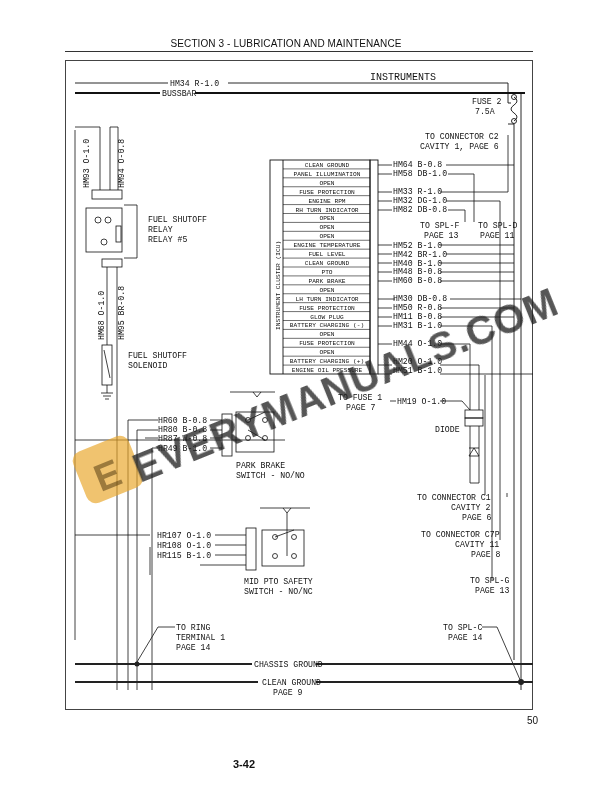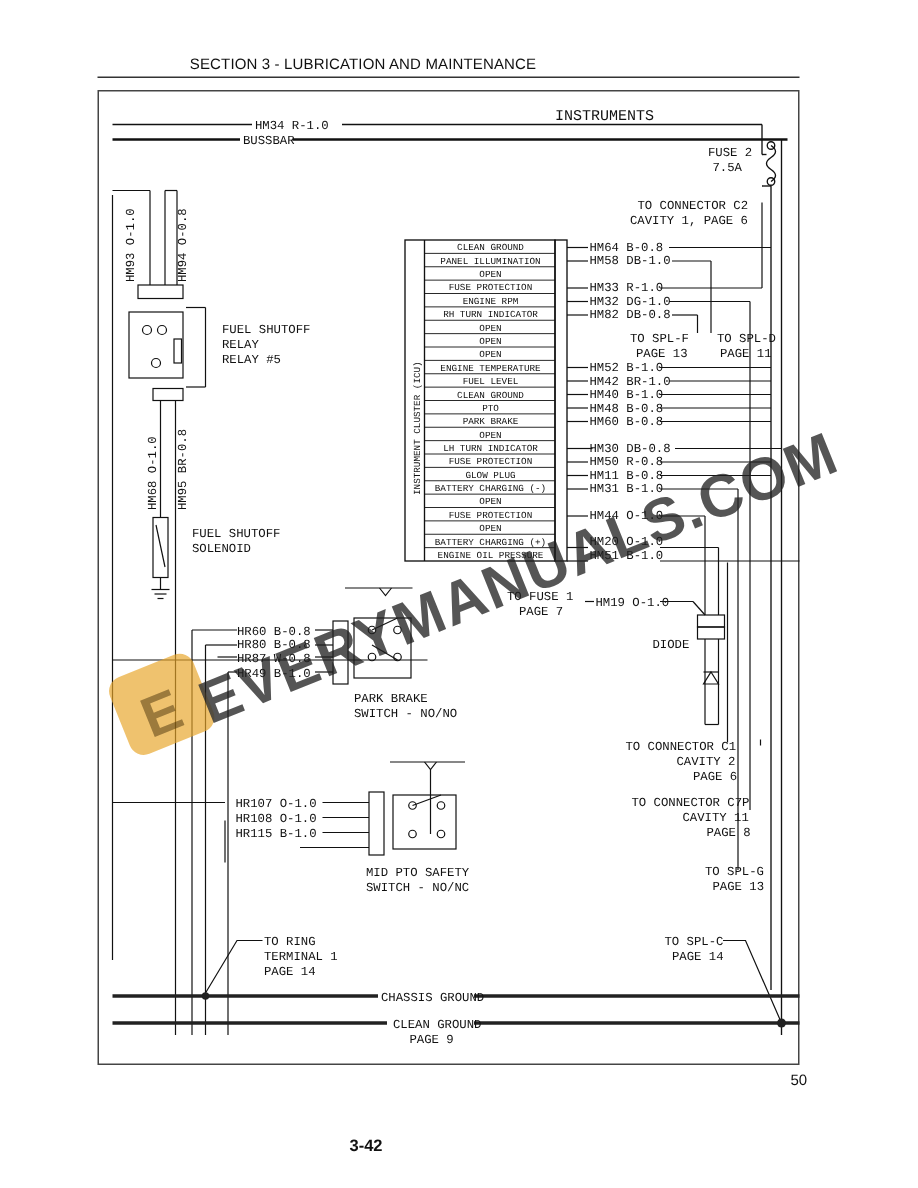--- a/index.html
+++ b/index.html
@@ -1,17 +1,17 @@
 <!DOCTYPE html>
 <html><head>
 <meta charset="utf-8">
 <style>
   html, body { margin:0; padding:0; background:#ffffff; }
   body { width:612px; height:792px; position:relative; overflow:hidden; font-family:"Liberation Sans", sans-serif; color:#111; }
-  .hdr { position:absolute; left:0; width:484px; top:38px; text-align:center; font-size:10px; letter-spacing:0.1px; }
+  .hdr { position:absolute; left:0; width:484px; top:38px; text-align:center; font-size:10px; letter-spacing:0.1px;padding-left:44px; }
   .hdr-rule { position:absolute; left:65px; width:468px; top:51px; height:1px; background:#333; }
   .frame { position:absolute; left:65px; top:60px; width:468px; height:650px; border:1.3px solid #444; box-sizing:border-box; }
   .pgnum { position:absolute; left:527px; top:715px; font-size:10px; }
   .pgfoot { position:absolute; left:0; width:488px; top:758px; text-align:center; font-size:11px; font-weight:bold; }
   svg.diag { position:absolute; left:0; top:0; }
   .t { font-family:"Liberation Mono", monospace; fill:#111; }
   .lab { font-size:8.2px; }
   .sm { font-size:6.2px; }
   .wm { font-family:"Liberation Sans", sans-serif; font-weight:bold; }
 </style>

